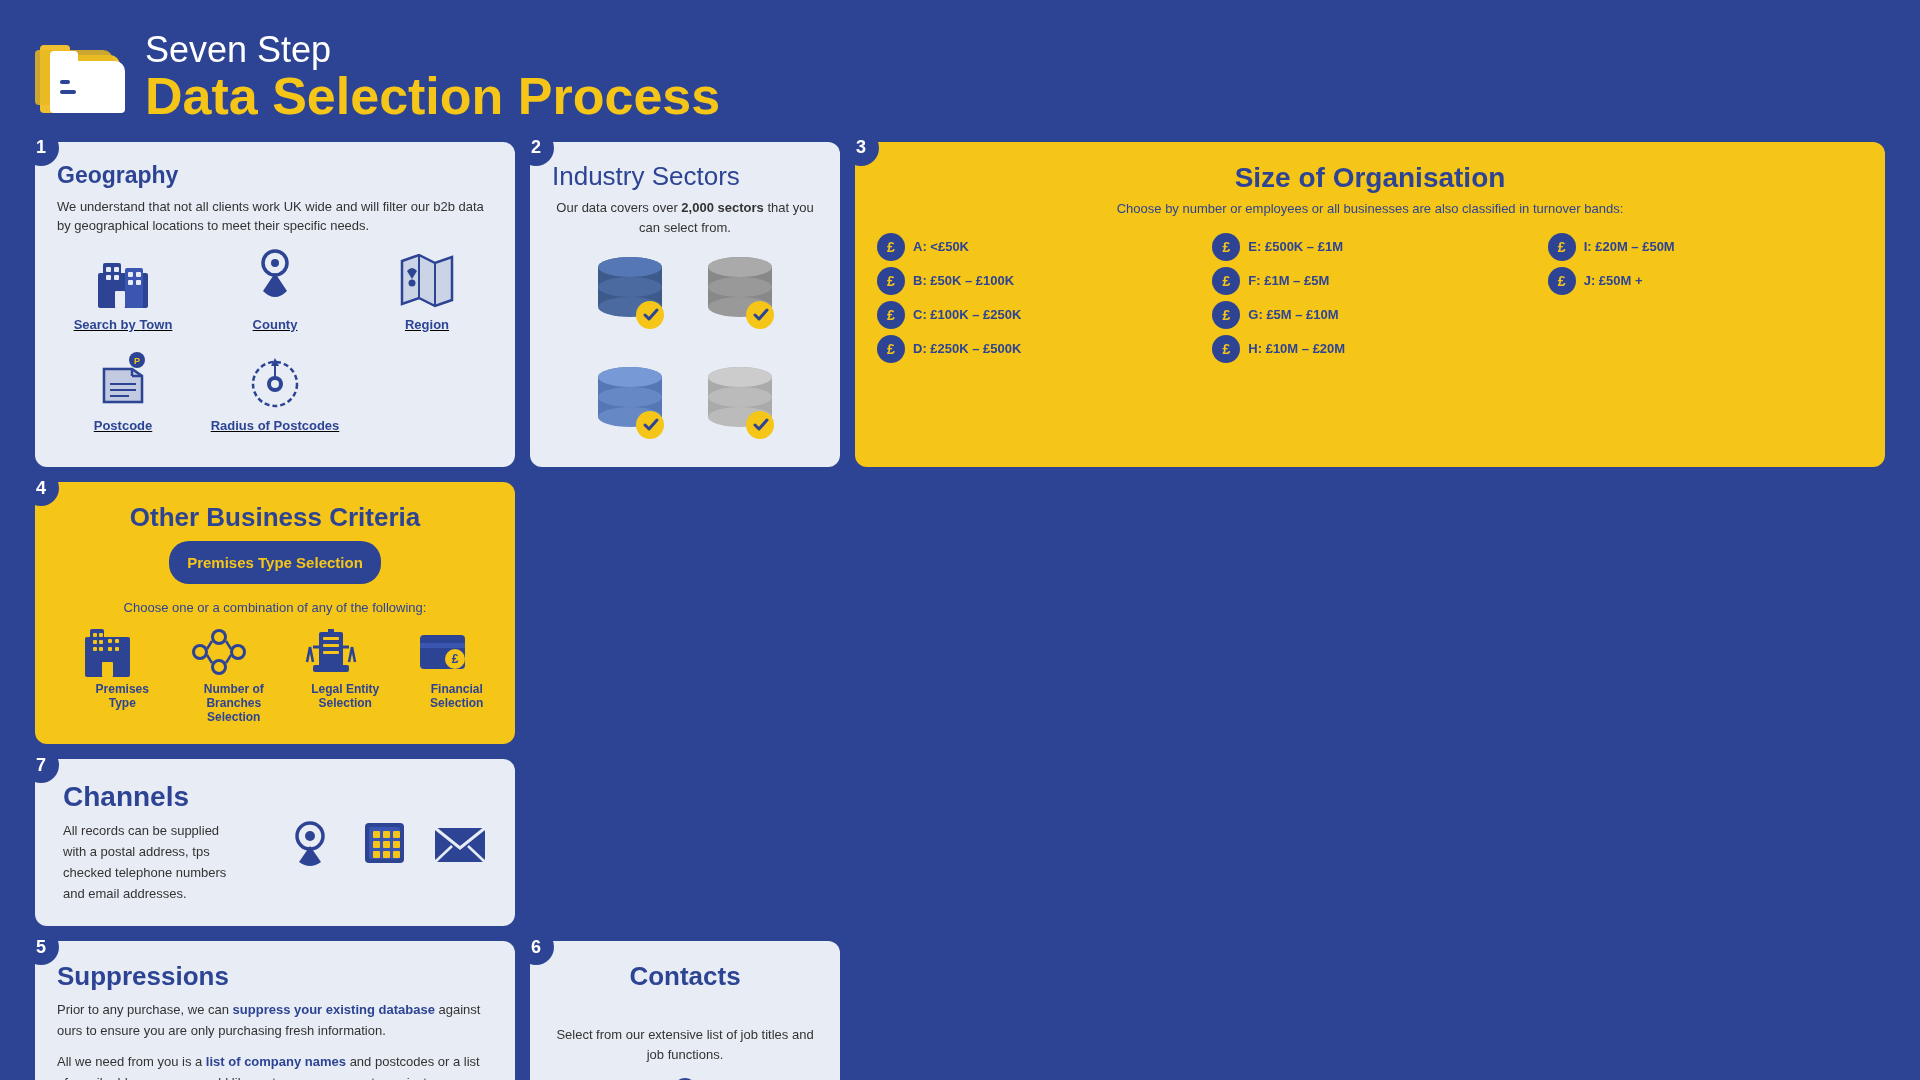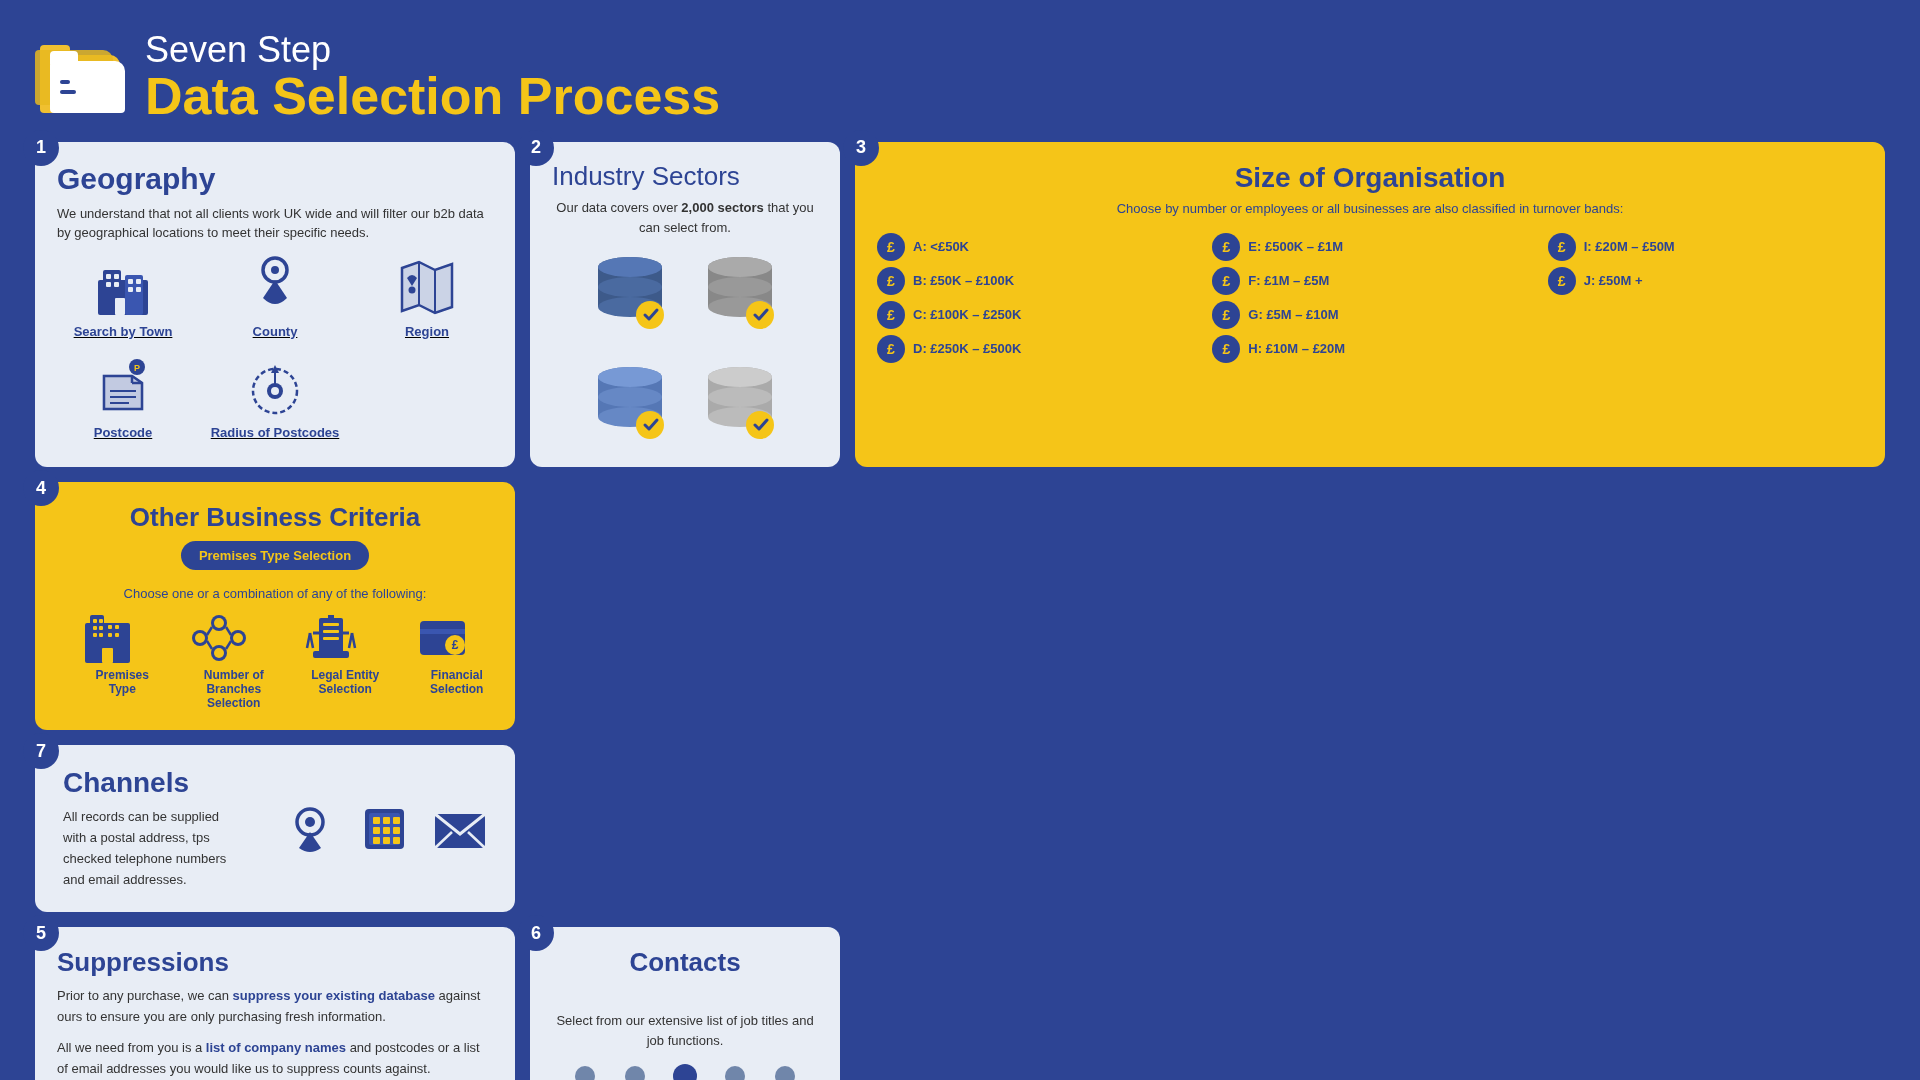--- a/index.html
+++ b/index.html
@@ -156,21 +156,21 @@
     }
 
     
     .step1 {
       grid-column: 1;
       grid-row: 1;
     }
 
     .card h3.step-title {
       color: #2d4494;
-      font-size: 30px;
+      font-size: 23px;
       font-weight: 900;
       margin-bottom: 8px;
     }
 
     .card p.step-desc {
       color: #333;
       font-size: 13px;
       line-height: 1.5;
       margin-bottom: 15px;
     }
@@ -295,22 +295,22 @@
       font-size: 26px;
       font-weight: 700;
       text-align: center;
       margin-bottom: 8px;
     }
 
     .premises-badge {
       background: #2d4494;
       color: #f5c518;
       border-radius: 20px;
-      padding: 7px 18px;
-      font-size: 13px;
+      padding: 13px 18px;
+      font-size: 15px;
       font-weight: 700;
       display: inline-block;
       margin: 0 auto 8px auto;
     }
 
     .criteria-desc {
       color: #2d4494;
       font-size: 13px;
       text-align: center;
       margin-bottom: 12px;

